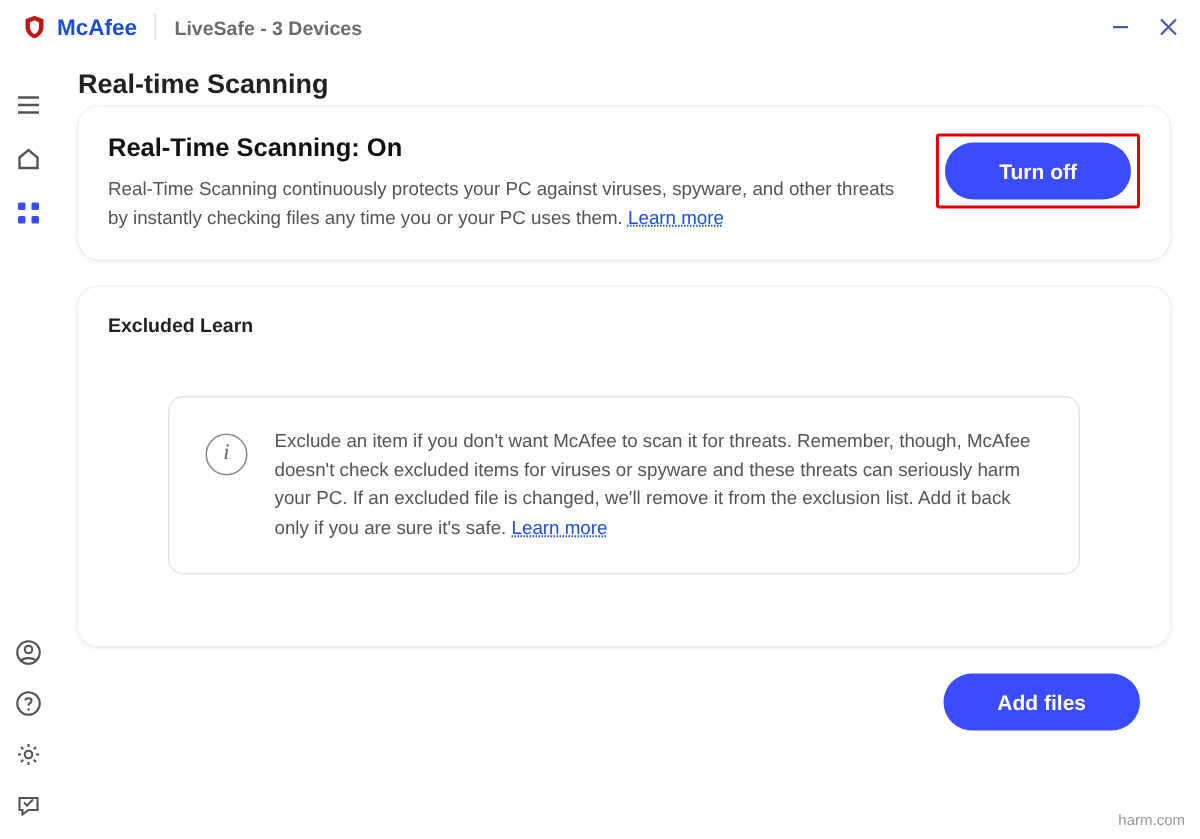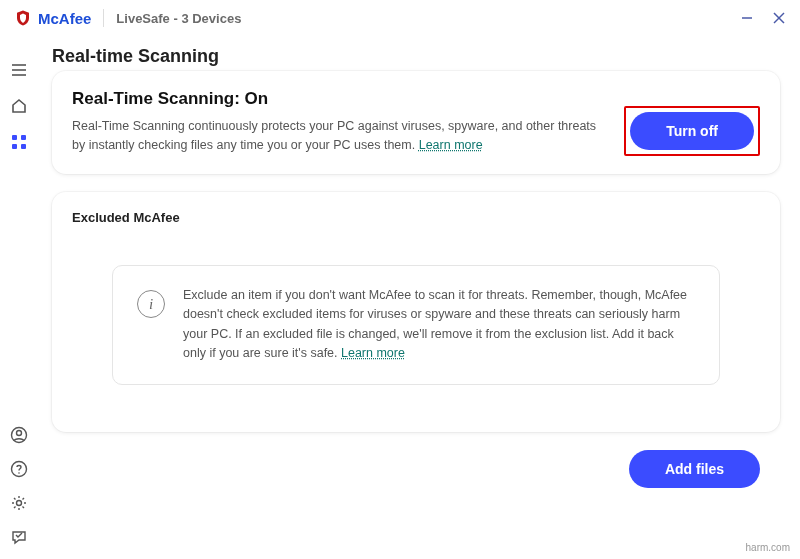--- a/index.html
+++ b/index.html
@@ -17,22 +17,22 @@
     .sidebar-bottom { margin-top: auto; display: flex; flex-direction: column; align-items: center; gap: 14px; padding-bottom: 12px; }
     .sb-icon { width: 20px; height: 20px; display: flex; align-items: center; justify-content: center; cursor: pointer; color: #555; }
     .sb-icon.active { color: #3B4CFF; }
     .content { flex: 1; padding: 10px 20px 0 14px; }
     .page-title { font-size: 18px; font-weight: 700; color: #222; margin-bottom: 4px; }
     .card { background: #fff; border-radius: 14px; box-shadow: 0 1px 4px rgba(0,0,0,0.08), 0 0 0 1px rgba(0,0,0,0.03); padding: 18px 20px; margin-bottom: 18px; }
     .rts-card { display: flex; align-items: flex-start; gap: 20px; }
     .rts-left { flex: 1; }
     .rts-title { font-size: 17px; font-weight: 800; color: #111; margin-bottom: 8px; }
     .rts-desc { font-size: 12.5px; color: #555; line-height: 1.5; }
-    .learn-more { color: #0f766e; text-decoration: underline dotted; cursor: pointer; }
-    .highlight-box { border: 2px solid #E00000; padding: 4px; border-radius: 2px; margin-top: 17px; }
+    .learn-more { color: #1d4ed8; text-decoration: underline dotted; cursor: pointer; }
+    .highlight-box { border: 2px solid #E00000; padding: 4px; border-radius: 2px; }
     .pill-btn { background: #3B4CFF; color: #fff; border: none; border-radius: 999px; padding: 11px 36px; font-size: 14px; font-weight: 700; cursor: pointer; white-space: nowrap; }
     .excluded-card { min-height: 240px; position: relative; }
     .excluded-title { font-size: 13px; font-weight: 700; color: #222; margin-bottom: 40px; }
     .info-box { border: 1px solid #e5e5e5; border-radius: 10px; padding: 20px 24px; display: flex; gap: 18px; align-items: flex-start; margin: 0 40px; }
     .info-icon { width: 28px; height: 28px; border: 1.5px solid #888; border-radius: 50%; display: flex; align-items: center; justify-content: center; font-style: italic; font-family: Georgia, serif; color: #666; font-size: 15px; flex-shrink: 0; margin-top: 4px; }
     .info-text { font-size: 12.5px; color: #555; line-height: 1.55; }
     .add-file-row { display: flex; justify-content: flex-end; padding: 0 20px 10px 0; }
     .watermark { position: absolute; bottom: 6px; right: 10px; font-size: 10px; color: #999; }
   </style>
 </head>
@@ -124,21 +124,21 @@
         <div class="rts-desc">
           <span>Real-Time Scanning continuously protects your PC against viruses, spyware, and other threats by instantly checking files any time you or your PC uses them. </span><span class="learn-more">Learn more</span>
         </div>
       </div>
       <div class="highlight-box">
         <button class="pill-btn">Turn off</button>
       </div>
     </div>
 
     <div class="card excluded-card">
-      <div class="excluded-title">Excluded McAfee</div>
+      <div class="excluded-title">Excluded Learn</div>
       <div class="info-box">
         <div class="info-icon">i</div>
         <div class="info-text">
           <span>Exclude an item if you don't want McAfee to scan it for threats. Remember, though, McAfee doesn't check excluded items for viruses or spyware and these threats can seriously harm your PC. If an excluded file is changed, we'll remove it from the exclusion list. Add it back only if you are sure it's safe. </span><span class="learn-more">Learn more</span>
         </div>
       </div>
     </div>
 
     <div class="add-file-row">
       <button class="pill-btn">Add files</button>

